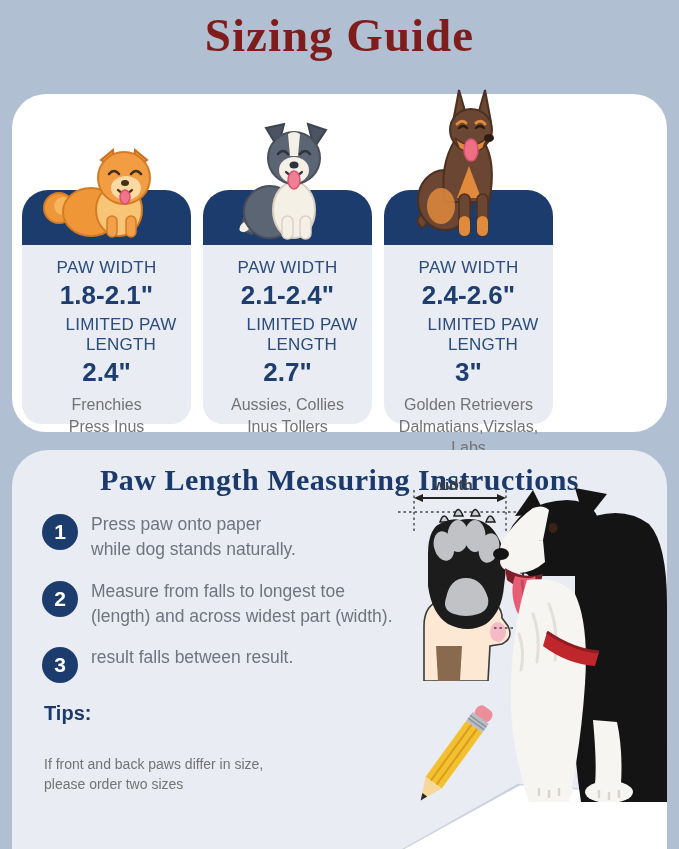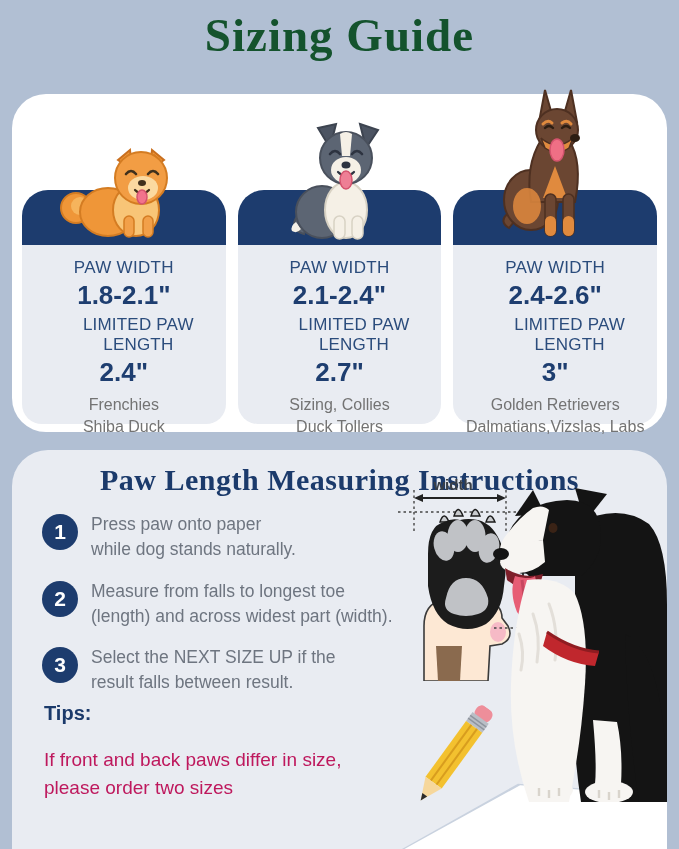--- a/index.html
+++ b/index.html
@@ -5,29 +5,29 @@
   html,body{margin:0;padding:0;}
   body{
     width:679px;height:849px;position:relative;overflow:hidden;
     background:#b1bfd3;
     font-family:"Liberation Sans", sans-serif;
     -webkit-font-smoothing:antialiased;
   }
   .page-title{
     position:absolute;top:8px;left:0;width:679px;text-align:center;
     font-family:"Liberation Serif", serif;font-weight:bold;font-size:47px;
-    color:#14532d;letter-spacing:1px;
+    color:#7f1d1d;letter-spacing:1px;
   }
   
   .panel1{
     position:absolute;left:12px;top:94px;width:655px;height:338px;
     background:#ffffff;border-radius:34px;
   }
   .cards{
-    position:absolute;left:10px;top:0;width:635px;height:338px;
+    position:absolute;left:10px;top:0;width:531px;height:338px;
     display:flex;gap:12px;
   }
   .card{position:relative;flex:1 1 0;height:330px;}
   .card-head{
     position:absolute;left:0;top:96px;width:100%;height:55px;
     background:#1d3c6e;border-radius:26px 26px 0 0;
   }
   .card-body{
     position:absolute;left:0;top:151px;width:100%;height:179px;
     background:#e9ecf2;border-radius:0 0 20px 20px;
@@ -58,22 +58,22 @@
     flex:0 0 auto;width:36px;height:36px;border-radius:50%;
     background:#1d3c6e;color:#ffffff;font-weight:bold;font-size:21px;
     display:flex;align-items:center;justify-content:center;margin-top:2px;
   }
   .step-text{font-size:17.5px;color:#6e7580;line-height:1.42;}
   .tips-heading{
     position:absolute;left:32px;top:252px;
     font-size:20px;font-weight:bold;color:#1b3a6b;
   }
   .tips-text{
-    position:absolute;left:32px;top:296px;
-    font-size:19px;color:#be185d;line-height:1.45;
+    position:absolute;left:32px;top:304px;
+    font-size:14px;color:#737373;line-height:1.45;
   }
   
   .paw-diagram{position:absolute;left:378px;top:26px;width:152px;height:205px;z-index:4;}
   .diagram-width-label{
     position:absolute;left:0;top:0;width:126px;text-align:center;
     font-size:15px;font-weight:bold;color:#3a3f46;
   }
   .diagram-length-label{
     position:absolute;right:-8px;top:82px;
     font-size:15px;font-weight:bold;color:#3a3f46;
@@ -126,21 +126,21 @@
         <ellipse cx="82" cy="49" rx="5" ry="7" fill="#f2738c" stroke="#d4536e" stroke-width="1.5"></ellipse>
       </svg>
       <div class="card-head"></div>
       <div class="card-body">
         <div class="pw-label">PAW WIDTH</div>
         <div class="pw-value">1.8-2.1"</div>
         <div class="pl-label">LIMITED PAW LENGTH</div>
         <div class="pl-value">2.4"</div>
         <div class="breeds">
           <div>Frenchies</div>
-          <div>Shiba Duck</div>
+          <div>Press Inus</div>
         </div>
       </div>
     </div>
 
     <div class="card">
       <svg class="dog-cartoon dog-collie" width="112" height="118" viewBox="0 0 112 118">
         <path d="M20 112 q-14 -4 -8 -16 q6 -8 14 -2 z" fill="#5c6573" stroke="#49505c" stroke-width="2"></path>
         <path d="M12 100 q-6 4 -4 9 q5 3 9 -2 z" fill="#f5f0e6"></path>
         <ellipse cx="38" cy="90" rx="26" ry="26" fill="#5c6573" stroke="#49505c" stroke-width="2"></ellipse>
         <ellipse cx="62" cy="88" rx="21" ry="28" fill="#f5f0e6" stroke="#d8d2c4" stroke-width="2"></ellipse>
@@ -157,22 +157,22 @@
         <path d="M54 50 q8 8 16 0" fill="none" stroke="#2d3340" stroke-width="2.2" stroke-linecap="round"></path>
         <ellipse cx="62" cy="58" rx="6" ry="9" fill="#ee7f95" stroke="#d4536e" stroke-width="1.5"></ellipse>
       </svg>
       <div class="card-head"></div>
       <div class="card-body">
         <div class="pw-label">PAW WIDTH</div>
         <div class="pw-value">2.1-2.4"</div>
         <div class="pl-label">LIMITED PAW LENGTH</div>
         <div class="pl-value">2.7"</div>
         <div class="breeds">
-          <div>Sizing, Collies</div>
-          <div>Duck Tollers</div>
+          <div>Aussies, Collies</div>
+          <div>Inus Tollers</div>
         </div>
       </div>
     </div>
 
     <div class="card">
       <svg class="dog-cartoon dog-dobe" width="132" height="152" viewBox="0 0 132 152">
         <polygon points="50,34 56,2 64,30" fill="#6b4632" stroke="#4e3021" stroke-width="2"></polygon>
         <polygon points="74,30 82,2 88,34" fill="#6b4632" stroke="#4e3021" stroke-width="2"></polygon>
         <path d="M20 140 q-10 -6 -2 -14 l10 4 z" fill="#6b4632" stroke="#4e3021" stroke-width="2"></path>
         <ellipse cx="42" cy="112" rx="27" ry="30" fill="#6b4632" stroke="#4e3021" stroke-width="2"></ellipse>
@@ -222,21 +222,20 @@
     <div class="step">
       <div class="step-badge">2</div>
       <div class="step-text">
         <div>Measure from falls to longest toe</div>
         <div>(length) and across widest part (width).</div>
       </div>
     </div>
     <div class="step">
       <div class="step-badge">3</div>
       <div class="step-text">
-        <div>Select the NEXT SIZE UP if the</div>
         <div>result falls between result.</div>
       </div>
     </div>
   </div>
 
   <div class="tips-heading">Tips:</div>
   <div class="tips-text">
     <div>If front and back paws differ in size,</div>
     <div>please order two sizes</div>
   </div>

